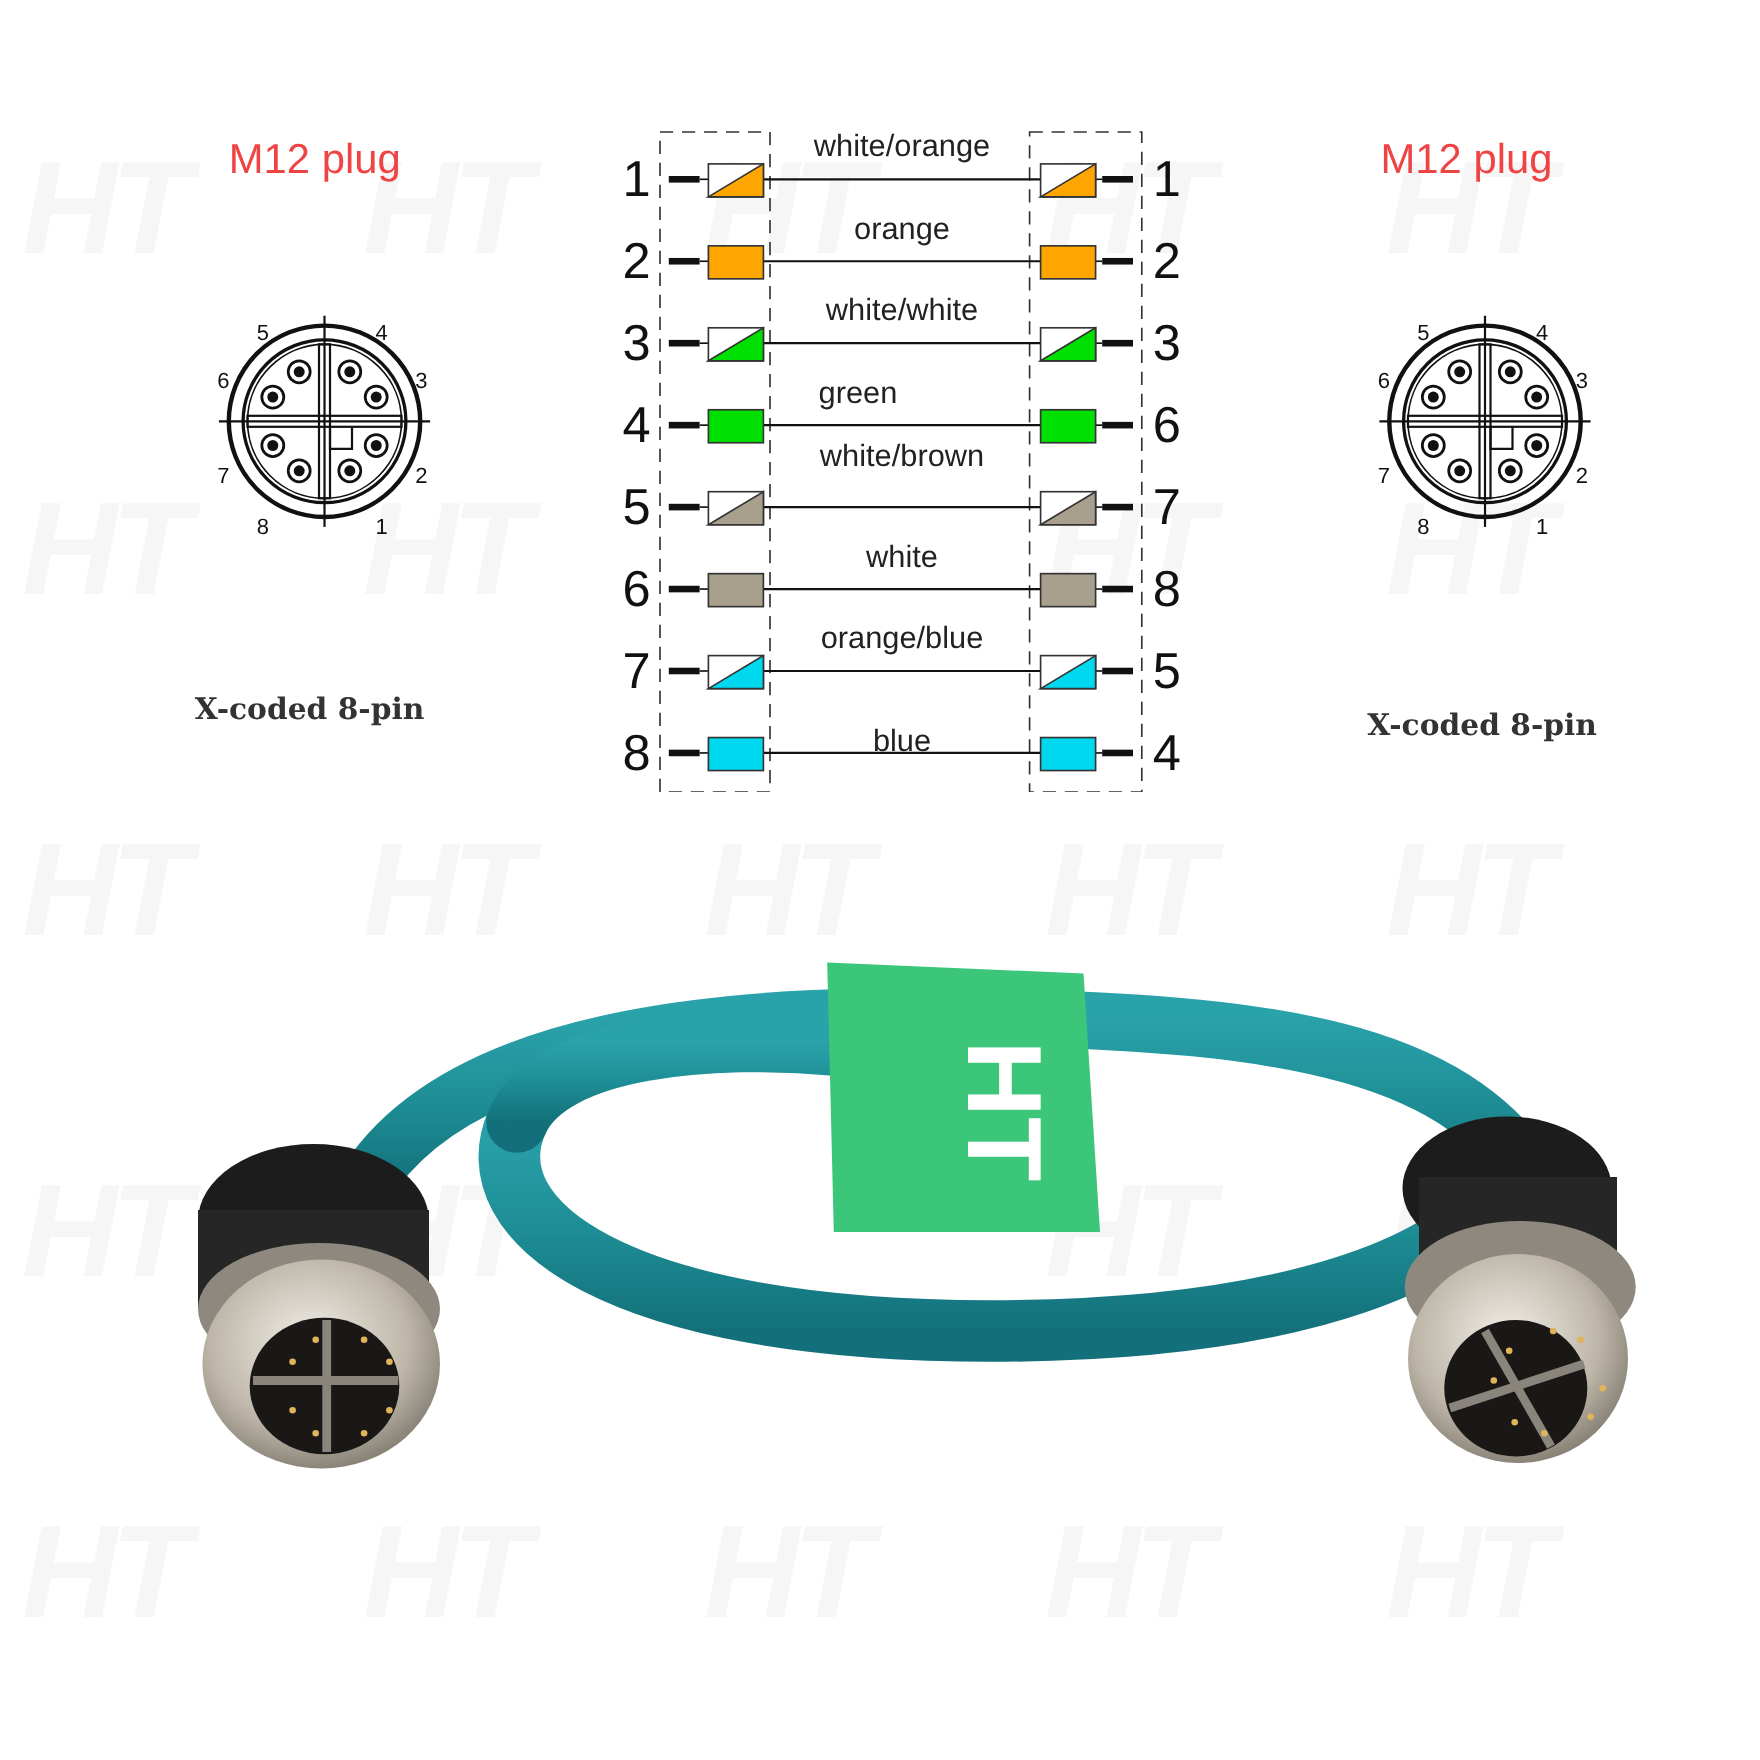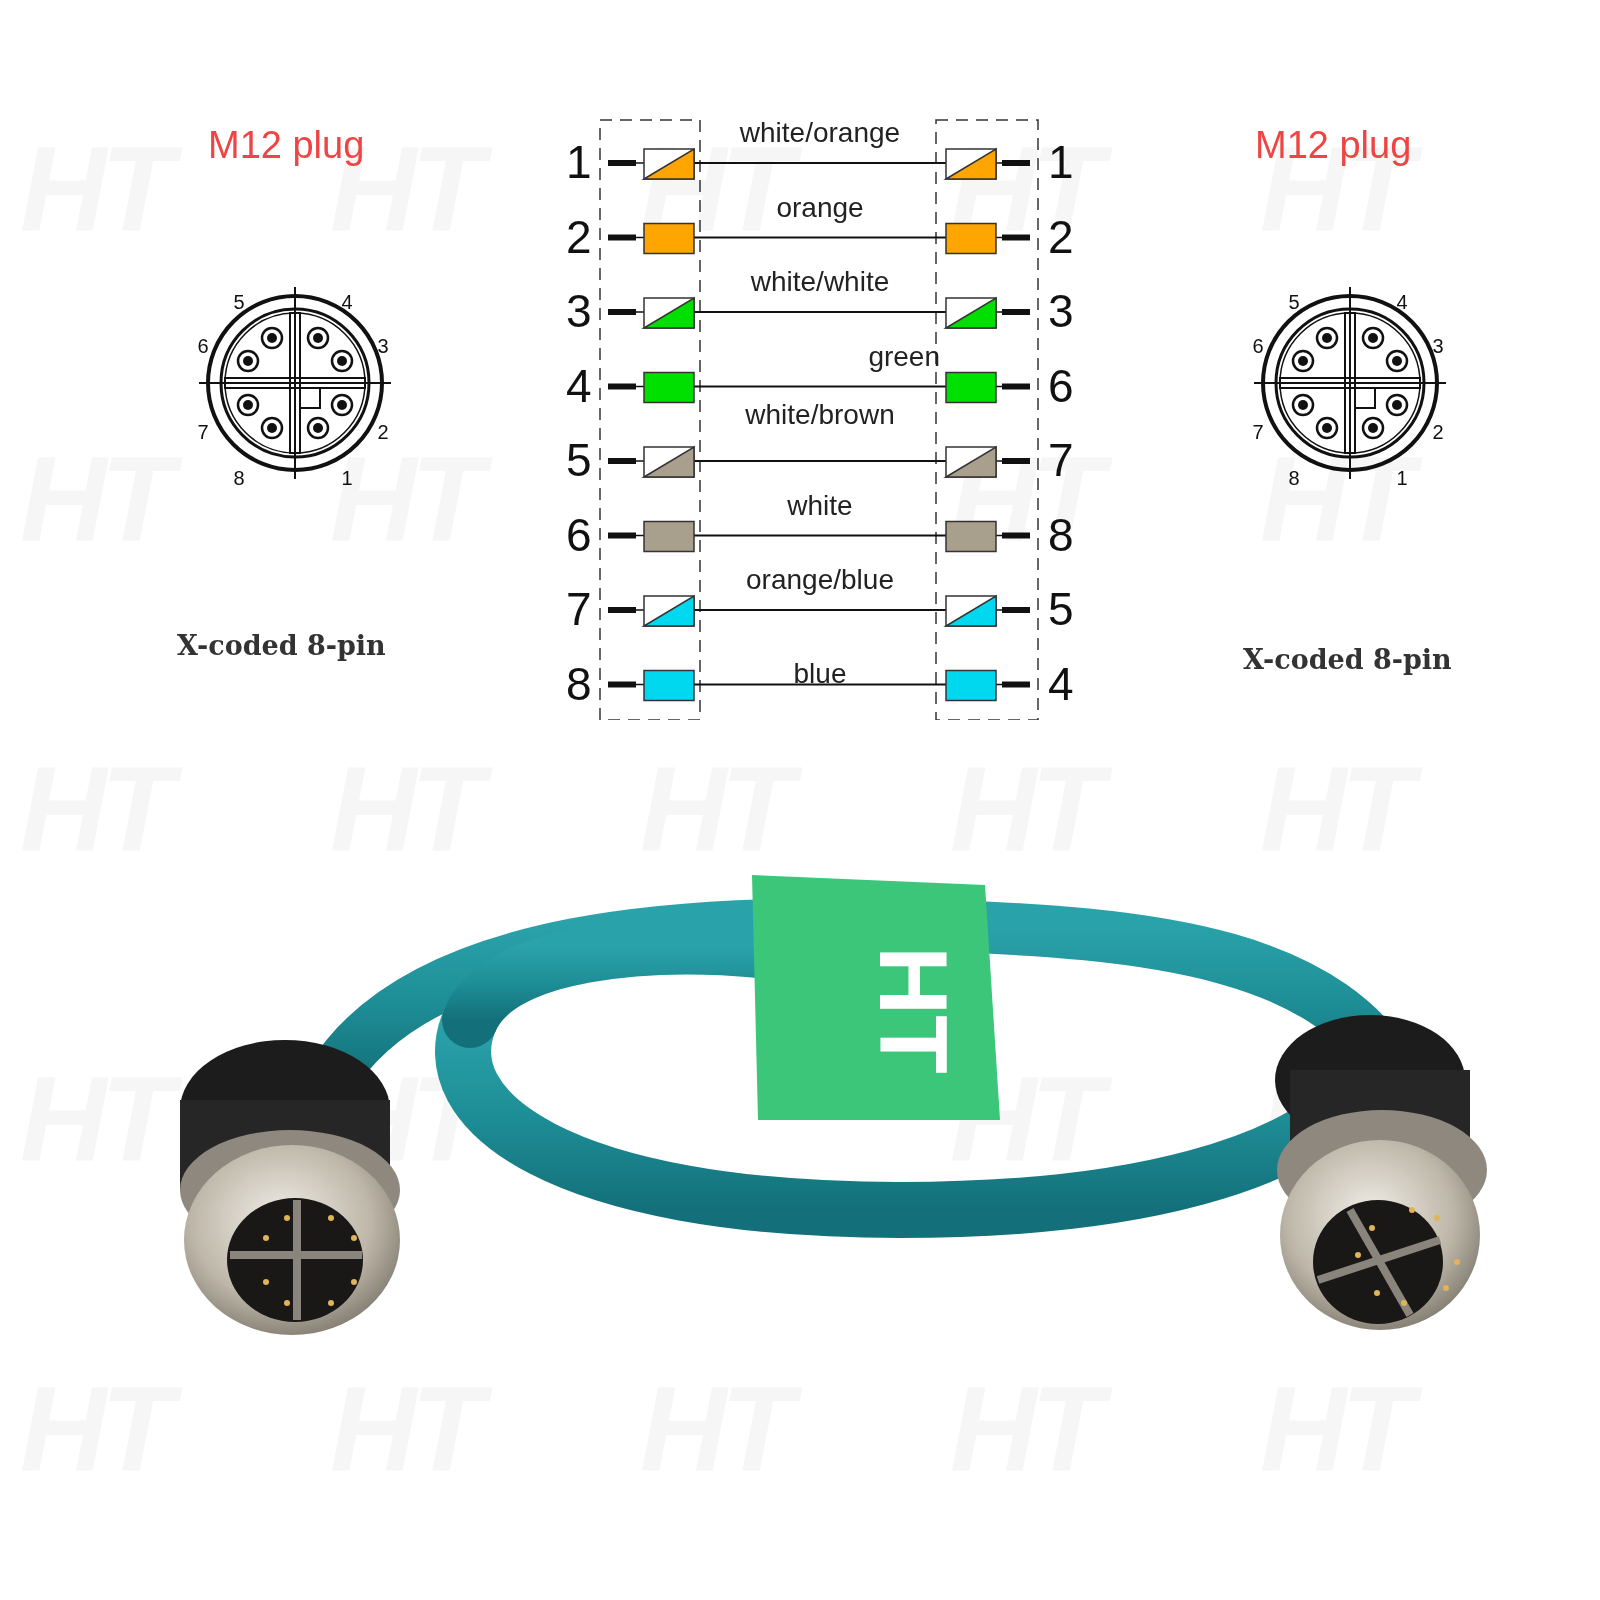--- a/index.html
+++ b/index.html
@@ -239,21 +239,21 @@
     <div class="pinnum" style="left: 1048px; top: 135px;">1</div>
     <div class="wire-label" style="left: 700px; top: 117px;">white/orange</div>
     <div class="pinnum" style="left: 566px; top: 209.5px;">2</div>
     <div class="pinnum" style="left: 1048px; top: 209.5px;">2</div>
     <div class="wire-label" style="left: 700px; top: 191.5px;">orange</div>
     <div class="pinnum" style="left: 566px; top: 284px;">3</div>
     <div class="pinnum" style="left: 1048px; top: 284px;">3</div>
     <div class="wire-label" style="left: 700px; top: 266px;">white/white</div>
     <div class="pinnum" style="left: 566px; top: 358.5px;">4</div>
     <div class="pinnum" style="left: 1048px; top: 358.5px;">6</div>
-    <div class="wire-label" style="left: 700px; top: 340.5px; text-align: right;">green</div>
+    <div class="wire-label" style="left: 660px; top: 340.5px;">green</div>
     <div class="pinnum" style="left: 566px; top: 433px;">5</div>
     <div class="pinnum" style="left: 1048px; top: 433px;">7</div>
     <div class="wire-label" style="left: 700px; top: 399px;">white/brown</div>
     <div class="pinnum" style="left: 566px; top: 507.5px;">6</div>
     <div class="pinnum" style="left: 1048px; top: 507.5px;">8</div>
     <div class="wire-label" style="left: 700px; top: 489.5px;">white</div>
     <div class="pinnum" style="left: 566px; top: 582px;">7</div>
     <div class="pinnum" style="left: 1048px; top: 582px;">5</div>
     <div class="wire-label" style="left: 700px; top: 564px;">orange/blue</div>
     <div class="pinnum" style="left: 566px; top: 656.5px;">8</div>

